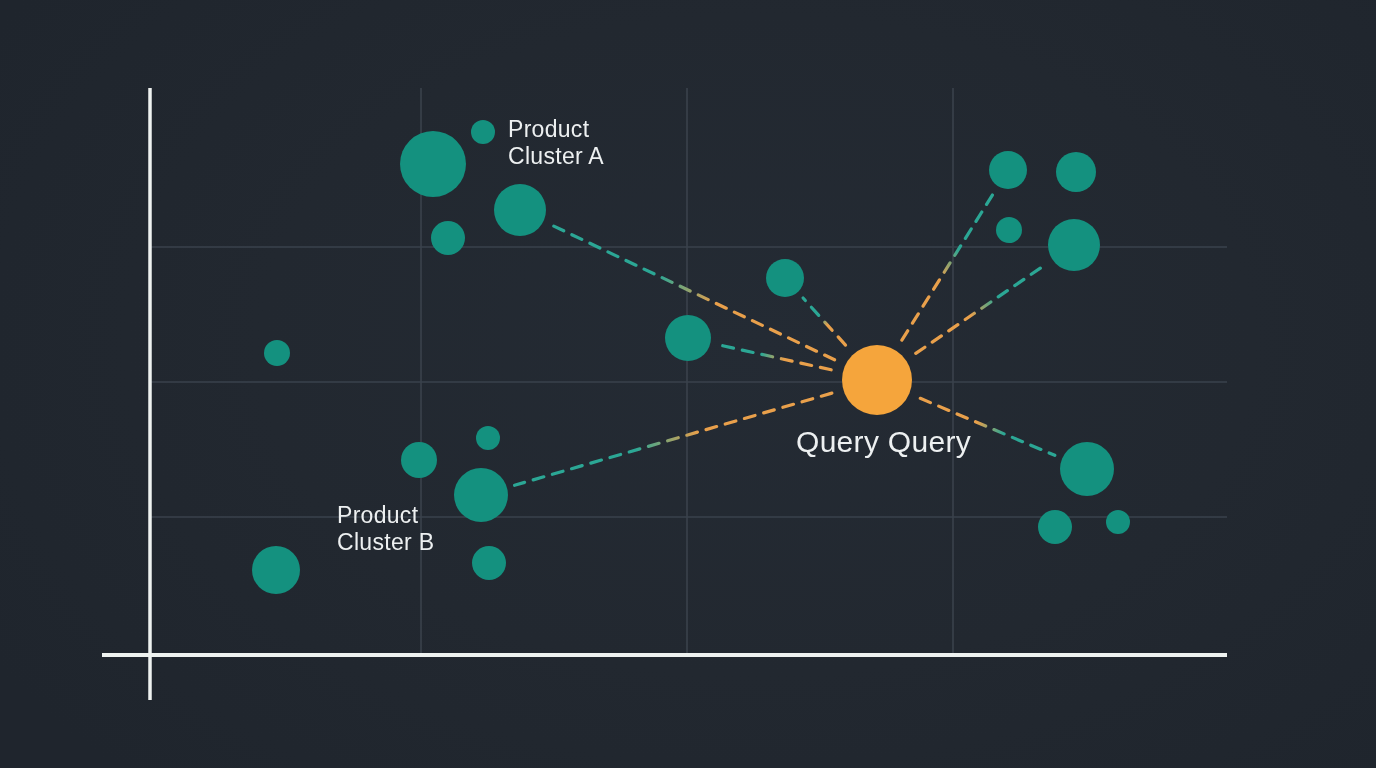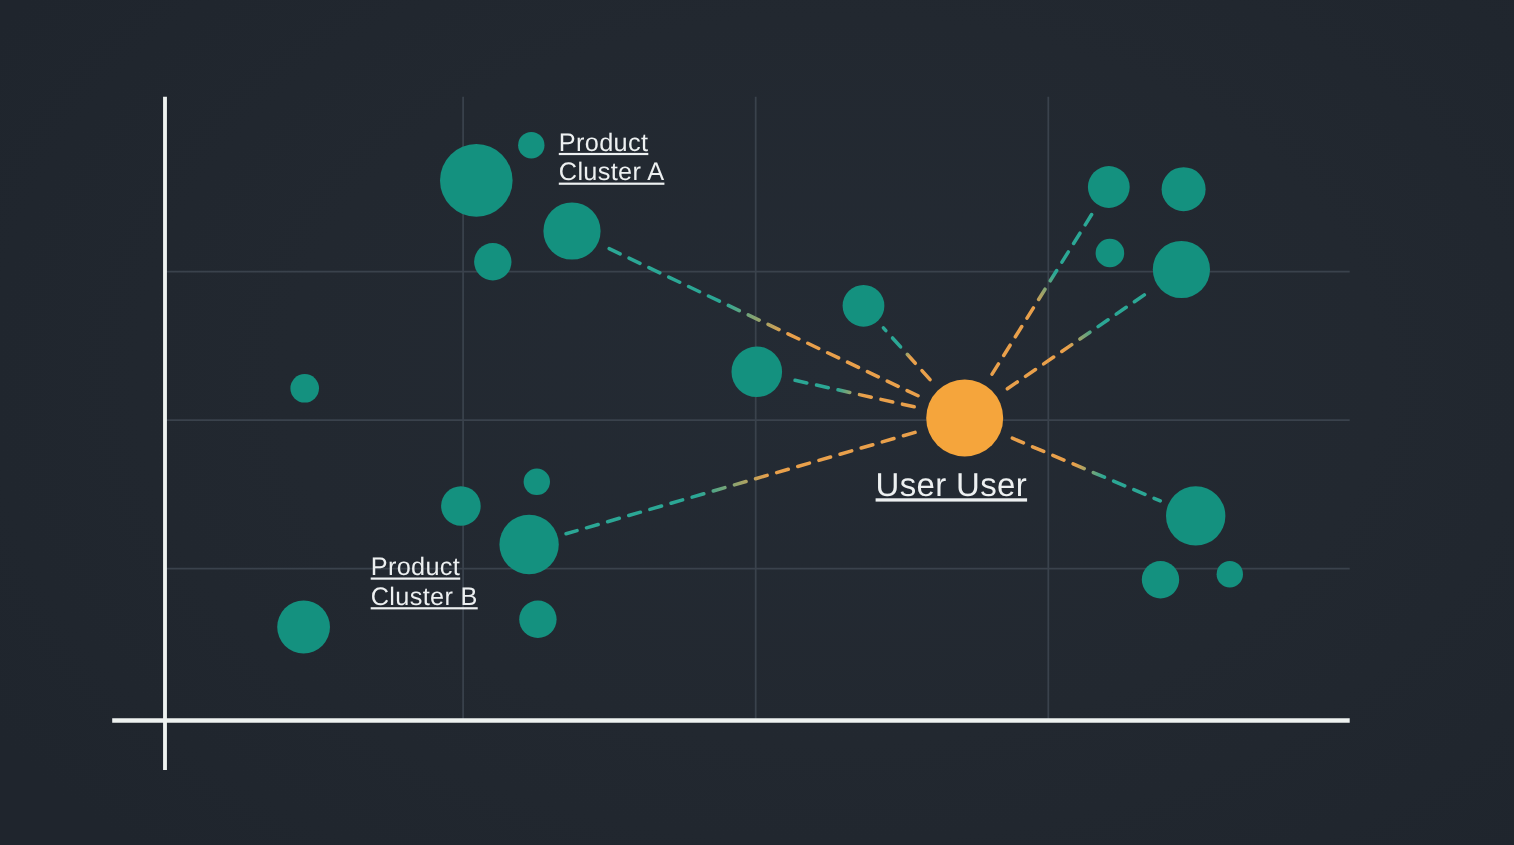--- a/index.html
+++ b/index.html
@@ -16,21 +16,21 @@
     font-family: "Liberation Sans", sans-serif;
   }
   svg.chart {
     position: absolute;
     left: 0;
     top: 0;
   }
   .grid   { stroke: #3a424c; stroke-width: 1.6; }
   .axis   { stroke: #eef2f0; }
   .link   { stroke-width: 3.2; stroke-dasharray: 11 9; stroke-linecap: round; fill: none; }
-  .label  { position: absolute; color: #edf0f1; text-decoration: underline; }
+  .label  { position: absolute; color: #edf0f1; }
   .cluster-label { font-size: 23px; line-height: 27px; letter-spacing: 0.3px; }
   #cluster-a-label  { left: 508px; top: 116px; }
   #cluster-b-label  { left: 337px; top: 502px; }
   #user-query-label { left: 796px; top: 424px; font-size: 30px; line-height: 36px; letter-spacing: 0.3px; }
 </style>
 </head>
 <body>
 
 <div class="stage">
 
@@ -119,15 +119,15 @@
   <div class="label cluster-label" id="cluster-a-label">
     <div>Product</div>
     <div>Cluster A</div>
   </div>
 
   <div class="label cluster-label" id="cluster-b-label">
     <div>Product</div>
     <div>Cluster B</div>
   </div>
 
-  <div class="label" id="user-query-label">User User</div>
+  <div class="label" id="user-query-label">Query Query</div>
 
 </div>
 
 </body></html>

